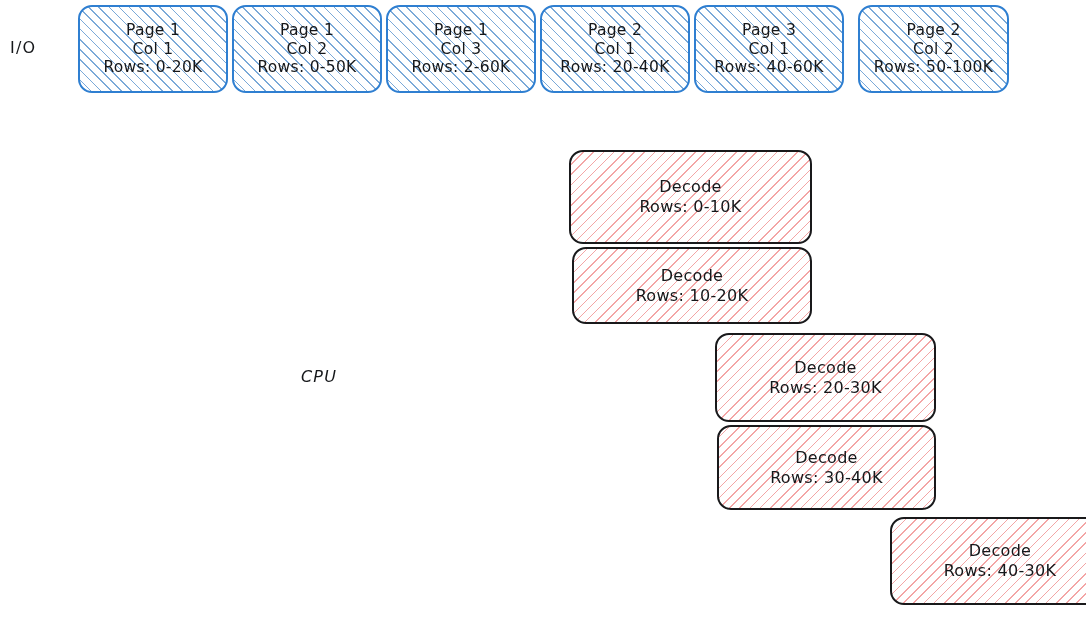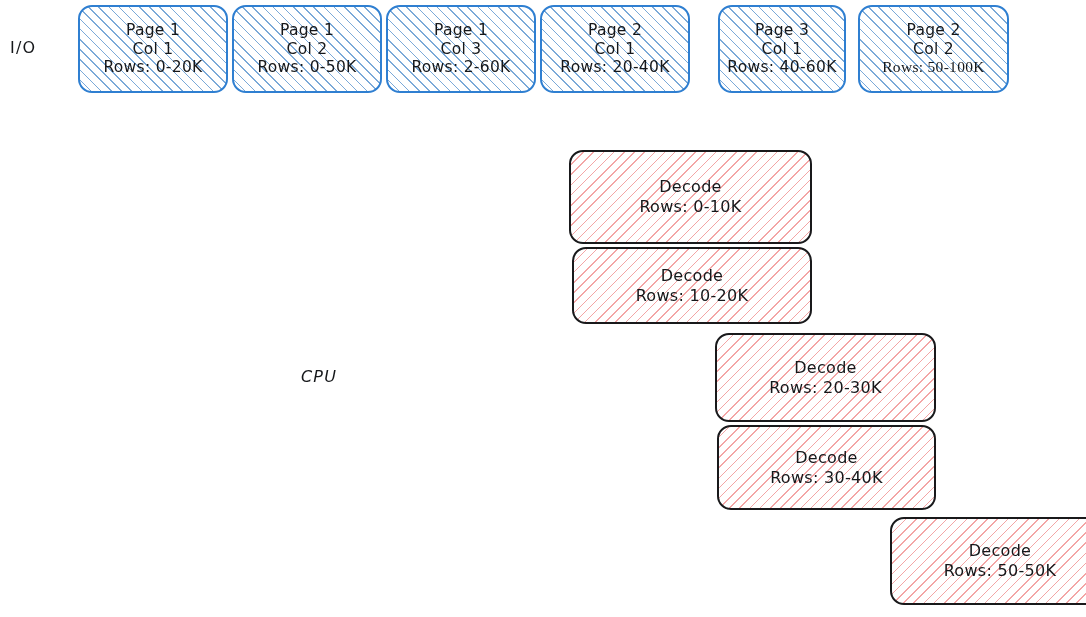--- a/index.html
+++ b/index.html
@@ -98,30 +98,30 @@
     <span class="line" style="color: rgb(21, 23, 26);">Col 3</span>
     <span class="line rows" style="color: rgb(21, 23, 26);">Rows: 2-60K</span>
   </div>
 
   <div class="box io-box" style="left: 540px; top: 5px; width: 150px; height: 88px; border-color: rgb(47, 127, 209);">
     <span class="line" style="color: rgb(21, 23, 26);">Page 2</span>
     <span class="line" style="color: rgb(21, 23, 26);">Col 1</span>
     <span class="line rows" style="color: rgb(21, 23, 26); text-align: right;">Rows: 20-40K</span>
   </div>
 
-  <div class="box io-box" style="left: 718px; top: 5px; width: 128px; height: 88px; border-color: rgb(47, 127, 209);">
+  <div class="box io-box" style="left: 694px; top: 5px; width: 150px; height: 88px; border-color: rgb(47, 127, 209);">
     <span class="line" style="color: rgb(21, 23, 26);">Page 3</span>
     <span class="line" style="color: rgb(21, 23, 26);">Col 1</span>
     <span class="line rows" style="color: rgb(21, 23, 26);">Rows: 40-60K</span>
   </div>
 
   <div class="box io-box" style="left: 858px; top: 5px; width: 151px; height: 88px; border-color: rgb(47, 127, 209);">
     <span class="line" style="color: rgb(21, 23, 26);">Page 2</span>
     <span class="line" style="color: rgb(21, 23, 26);">Col 2</span>
-    <span class="line rows" style="color: rgb(21, 23, 26); font-family: Liberation Serif, serif;">Rows: 50-100K</span>
+    <span class="line rows" style="color: rgb(21, 23, 26);">Rows: 50-100K</span>
   </div>
 
   <div class="box cpu-box" style="left: 537px; top: 150px; width: 243px; height: 94px; border-color: rgb(25, 25, 27);">
     <span class="line" style="color: rgb(21, 23, 26);">Decode</span>
     <span class="line" style="color: rgb(21, 23, 26);">Rows: 0-10K</span>
   </div>
 
   <div class="box cpu-box" style="left: 540px; top: 247px; width: 240px; height: 77px; border-color: rgb(25, 25, 27);">
     <span class="line" style="color: rgb(21, 23, 26);">Decode</span>
     <span class="line" style="color: rgb(21, 23, 26);">Rows: 10-20K</span>
@@ -132,16 +132,16 @@
     <span class="line" style="color: rgb(21, 23, 26); text-align: right;">Rows: 20-30K</span>
   </div>
 
   <div class="box cpu-box" style="left: 685px; top: 425px; width: 219px; height: 85px; border-color: rgb(25, 25, 27);">
     <span class="line" style="color: rgb(21, 23, 26);">Decode</span>
     <span class="line" style="color: rgb(21, 23, 26);">Rows: 30-40K</span>
   </div>
 
   <div class="box cpu-box" style="left: 858px; top: 517px; width: 220px; height: 88px; border-color: rgb(25, 25, 27);">
     <span class="line" style="color: rgb(21, 23, 26);">Decode</span>
-    <span class="line" style="color: rgb(21, 23, 26);">Rows: 50-50K</span>
+    <span class="line" style="color: rgb(21, 23, 26);">Rows: 40-30K</span>
   </div>
 
 </div>
 
 </body></html>

